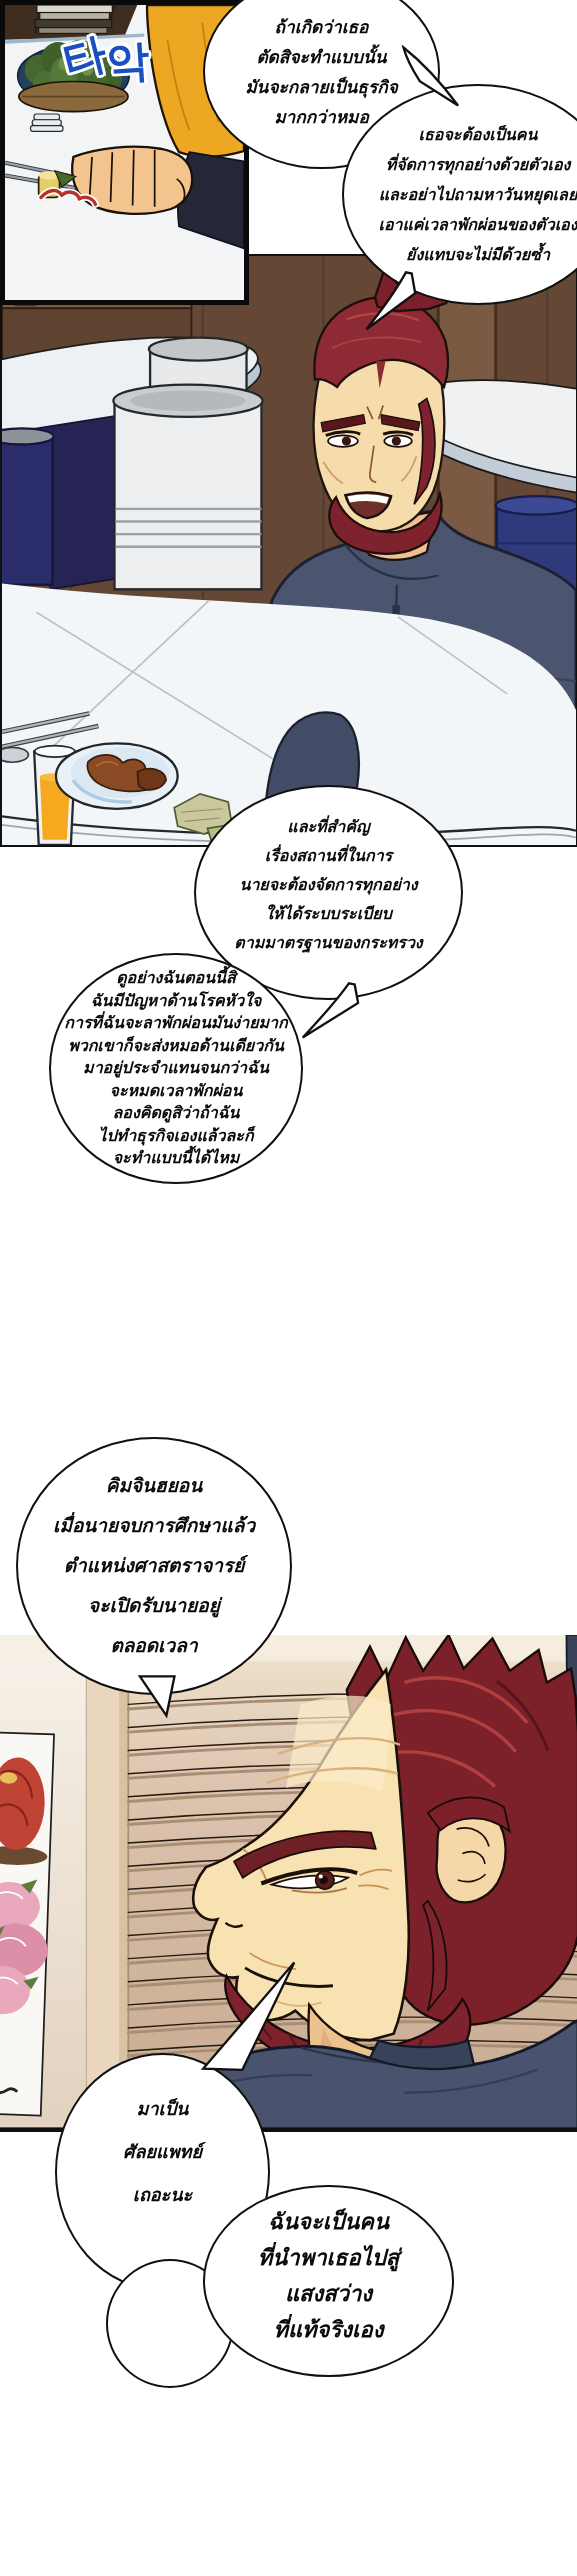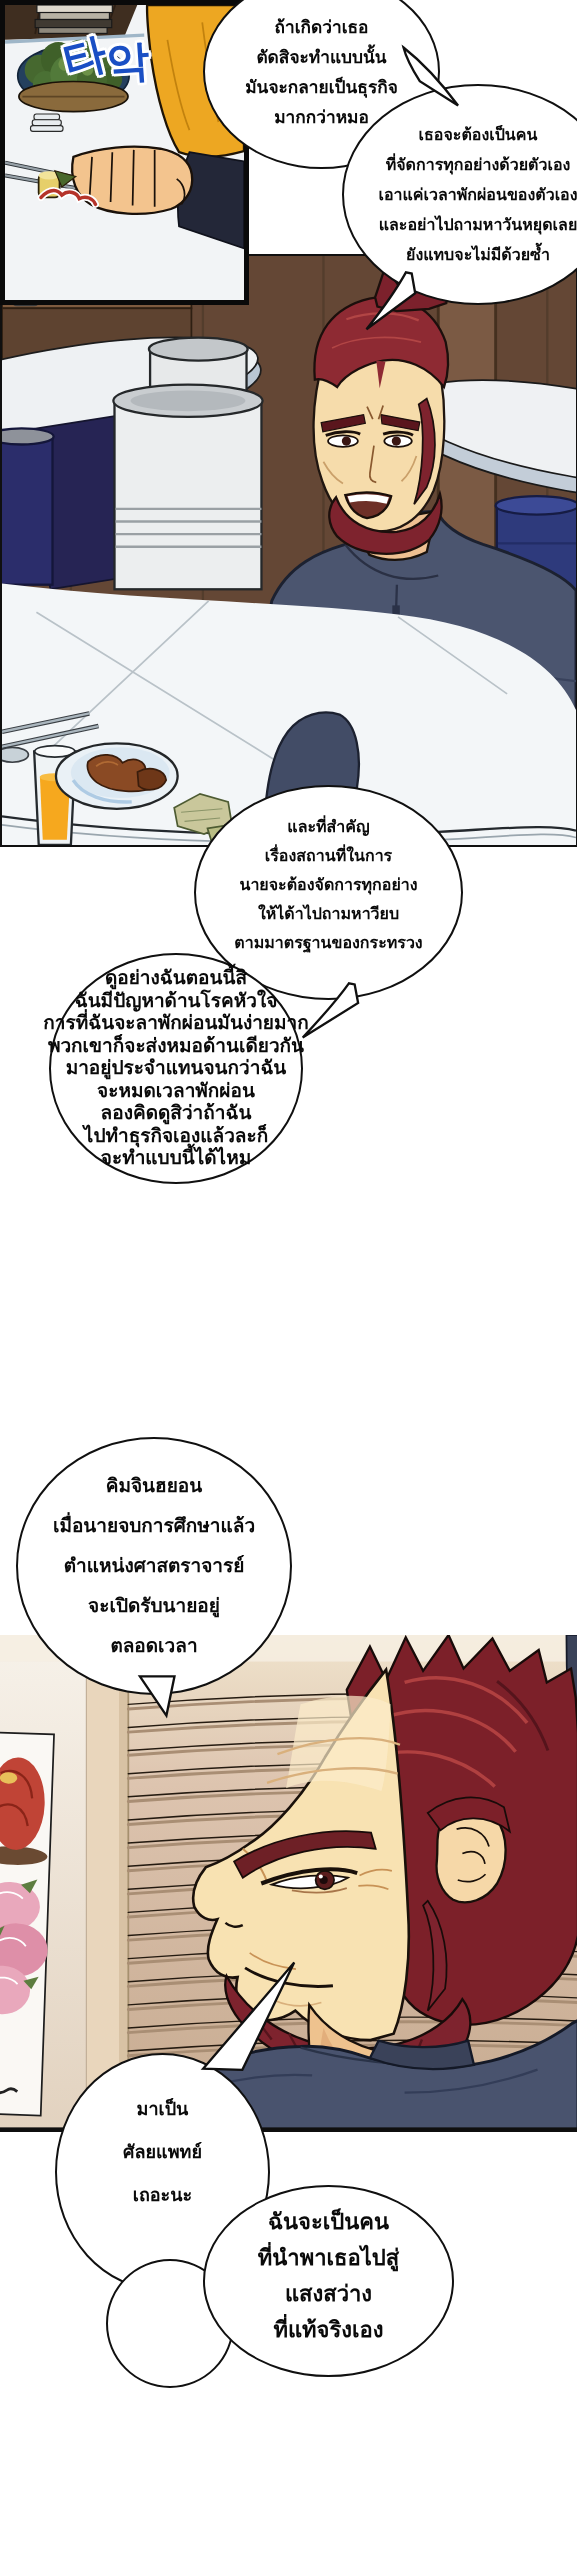--- a/index.html
+++ b/index.html
@@ -6,25 +6,25 @@
   #page{position:relative;width:578px;height:2576px;overflow:hidden;background:#ffffff;
         font-family:"Liberation Sans","DejaVu Sans",sans-serif;}
   .panel{position:absolute;box-sizing:border-box;}
   #panel1{left:0;top:254px;width:578px;height:593px;border:2.3px solid #101010;background:#6a4c38;z-index:10;}
   #inset1{left:0;top:0;width:249px;height:305px;border:5.2px solid #0a0a0a;background:#f2f4f6;z-index:20;}
   #panel2{left:0;top:1635px;width:578px;height:497px;background:#e9dcc6;z-index:10;}
   .panel svg{display:block;width:100%;height:100%;}
   .bubble{position:absolute;box-sizing:border-box;background:#ffffff;border:2.3px solid #101010;border-radius:50%;
           display:flex;flex-direction:column;align-items:center;justify-content:center;text-align:center;
           color:#0a0a0a;font-weight:700;z-index:30;}
-  .bubble .bline{white-space:nowrap;}
+  .bubble .bline{white-space:nowrap;font-style:italic;}
   #b1{left:203px;top:-26px;width:237px;height:195px;font-size:17.3px;line-height:30px;}
   #b2{left:342px;top:84px;width:272px;height:221px;font-size:16px;line-height:30px;}
   #b3{left:194px;top:785px;width:269px;height:215px;font-size:16px;line-height:29px;padding-bottom:16px;}
-  #b4{left:49px;top:953px;width:254px;height:231px;font-size:19px;line-height:22.5px;}
+  #b4{left:49px;top:953px;width:254px;height:231px;font-size:16px;line-height:22.5px;}
   #b5{left:16px;top:1437px;width:276px;height:258px;font-size:19px;line-height:40px;}
   #b6{left:55px;top:2053px;width:215px;height:238px;font-size:18px;line-height:43px;padding-bottom:40px;}
   #b7{left:203px;top:2185px;width:251px;height:192px;font-size:22px;line-height:36px;padding-bottom:9.2px;z-index:32;}
   #bconnector{left:106px;top:2259px;width:128px;height:129px;z-index:31;padding:0;}
   .tail{position:absolute;z-index:33;}
   .tail path{fill:#ffffff;stroke:#101010;stroke-width:4;}
   #sfx-slam{position:absolute;left:68px;top:16px;width:139px;height:110px;z-index:25;
             font-size:43px;font-weight:700;color:#1a4fc4;transform:rotate(-14deg);letter-spacing:-2.3px;
             text-shadow:-2.3px -2.3px 0 #fff,2.3px -2.3px 0 #fff,-2.3px 2.3px 0 #fff,2.3px 2.3px 0 #fff,0 -2.9px 0 #fff,0 2.9px 0 #fff,-2.9px 0 0 #fff,2.9px 0 0 #fff;}
   #sfx-slam .g2{display:inline-block;transform:translateY(15px) rotate(10deg);}
@@ -359,33 +359,33 @@
     <div class="bline">มันจะกลายเป็นธุรกิจ</div>
     <div class="bline">มากกว่าหมอ</div>
   </div>
   <svg class="tail" style="left:400px;top:44px" width="61" height="65" viewBox="0 0 105 112">
     <path d="M6,6 C34,28 66,60 100,106 L34,64 C20,42 10,22 6,6 Z"></path>
   </svg>
 
   <div id="b2" class="bubble">
     <div class="bline">เธอจะต้องเป็นคน</div>
     <div class="bline">ที่จัดการทุกอย่างด้วยตัวเอง</div>
+    <div class="bline">และอย่าไปถามหาวันหยุดเลย</div>
     <div class="bline">เอาแค่เวลาพักผ่อนของตัวเอง</div>
-    <div class="bline">และอย่าไปถามหาวันหยุดเลย</div>
     <div class="bline">ยังแทบจะไม่มีด้วยซ้ำ</div>
   </div>
   <svg class="tail" style="left:363px;top:270px" width="58" height="64" viewBox="0 0 100 110">
     <path d="M74,4 C54,40 30,72 6,102 L90,40 L84,6 Z"></path>
   </svg>
 
   <div id="b3" class="bubble">
     <div class="bline">และที่สำคัญ</div>
     <div class="bline">เรื่องสถานที่ในการ</div>
     <div class="bline">นายจะต้องจัดการทุกอย่าง</div>
-    <div class="bline">ให้ได้าไปถามหาวียบ</div>
+    <div class="bline">ให้ได้ระบบระเบียบ</div>
     <div class="bline">ตามมาตรฐานของกระทรวง</div>
   </div>
   <svg class="tail" style="left:299px;top:981px" width="64" height="60" viewBox="0 0 110 104">
     <path d="M86,4 C62,38 34,68 6,98 L102,38 L96,6 Z"></path>
   </svg>
 
   <div id="b4" class="bubble">
     <div class="bline">ดูอย่างฉันตอนนี้สิ</div>
     <div class="bline">ฉันมีปัญหาด้านโรคหัวใจ</div>
     <div class="bline">การที่ฉันจะลาพักผ่อนมันง่ายมาก</div>

